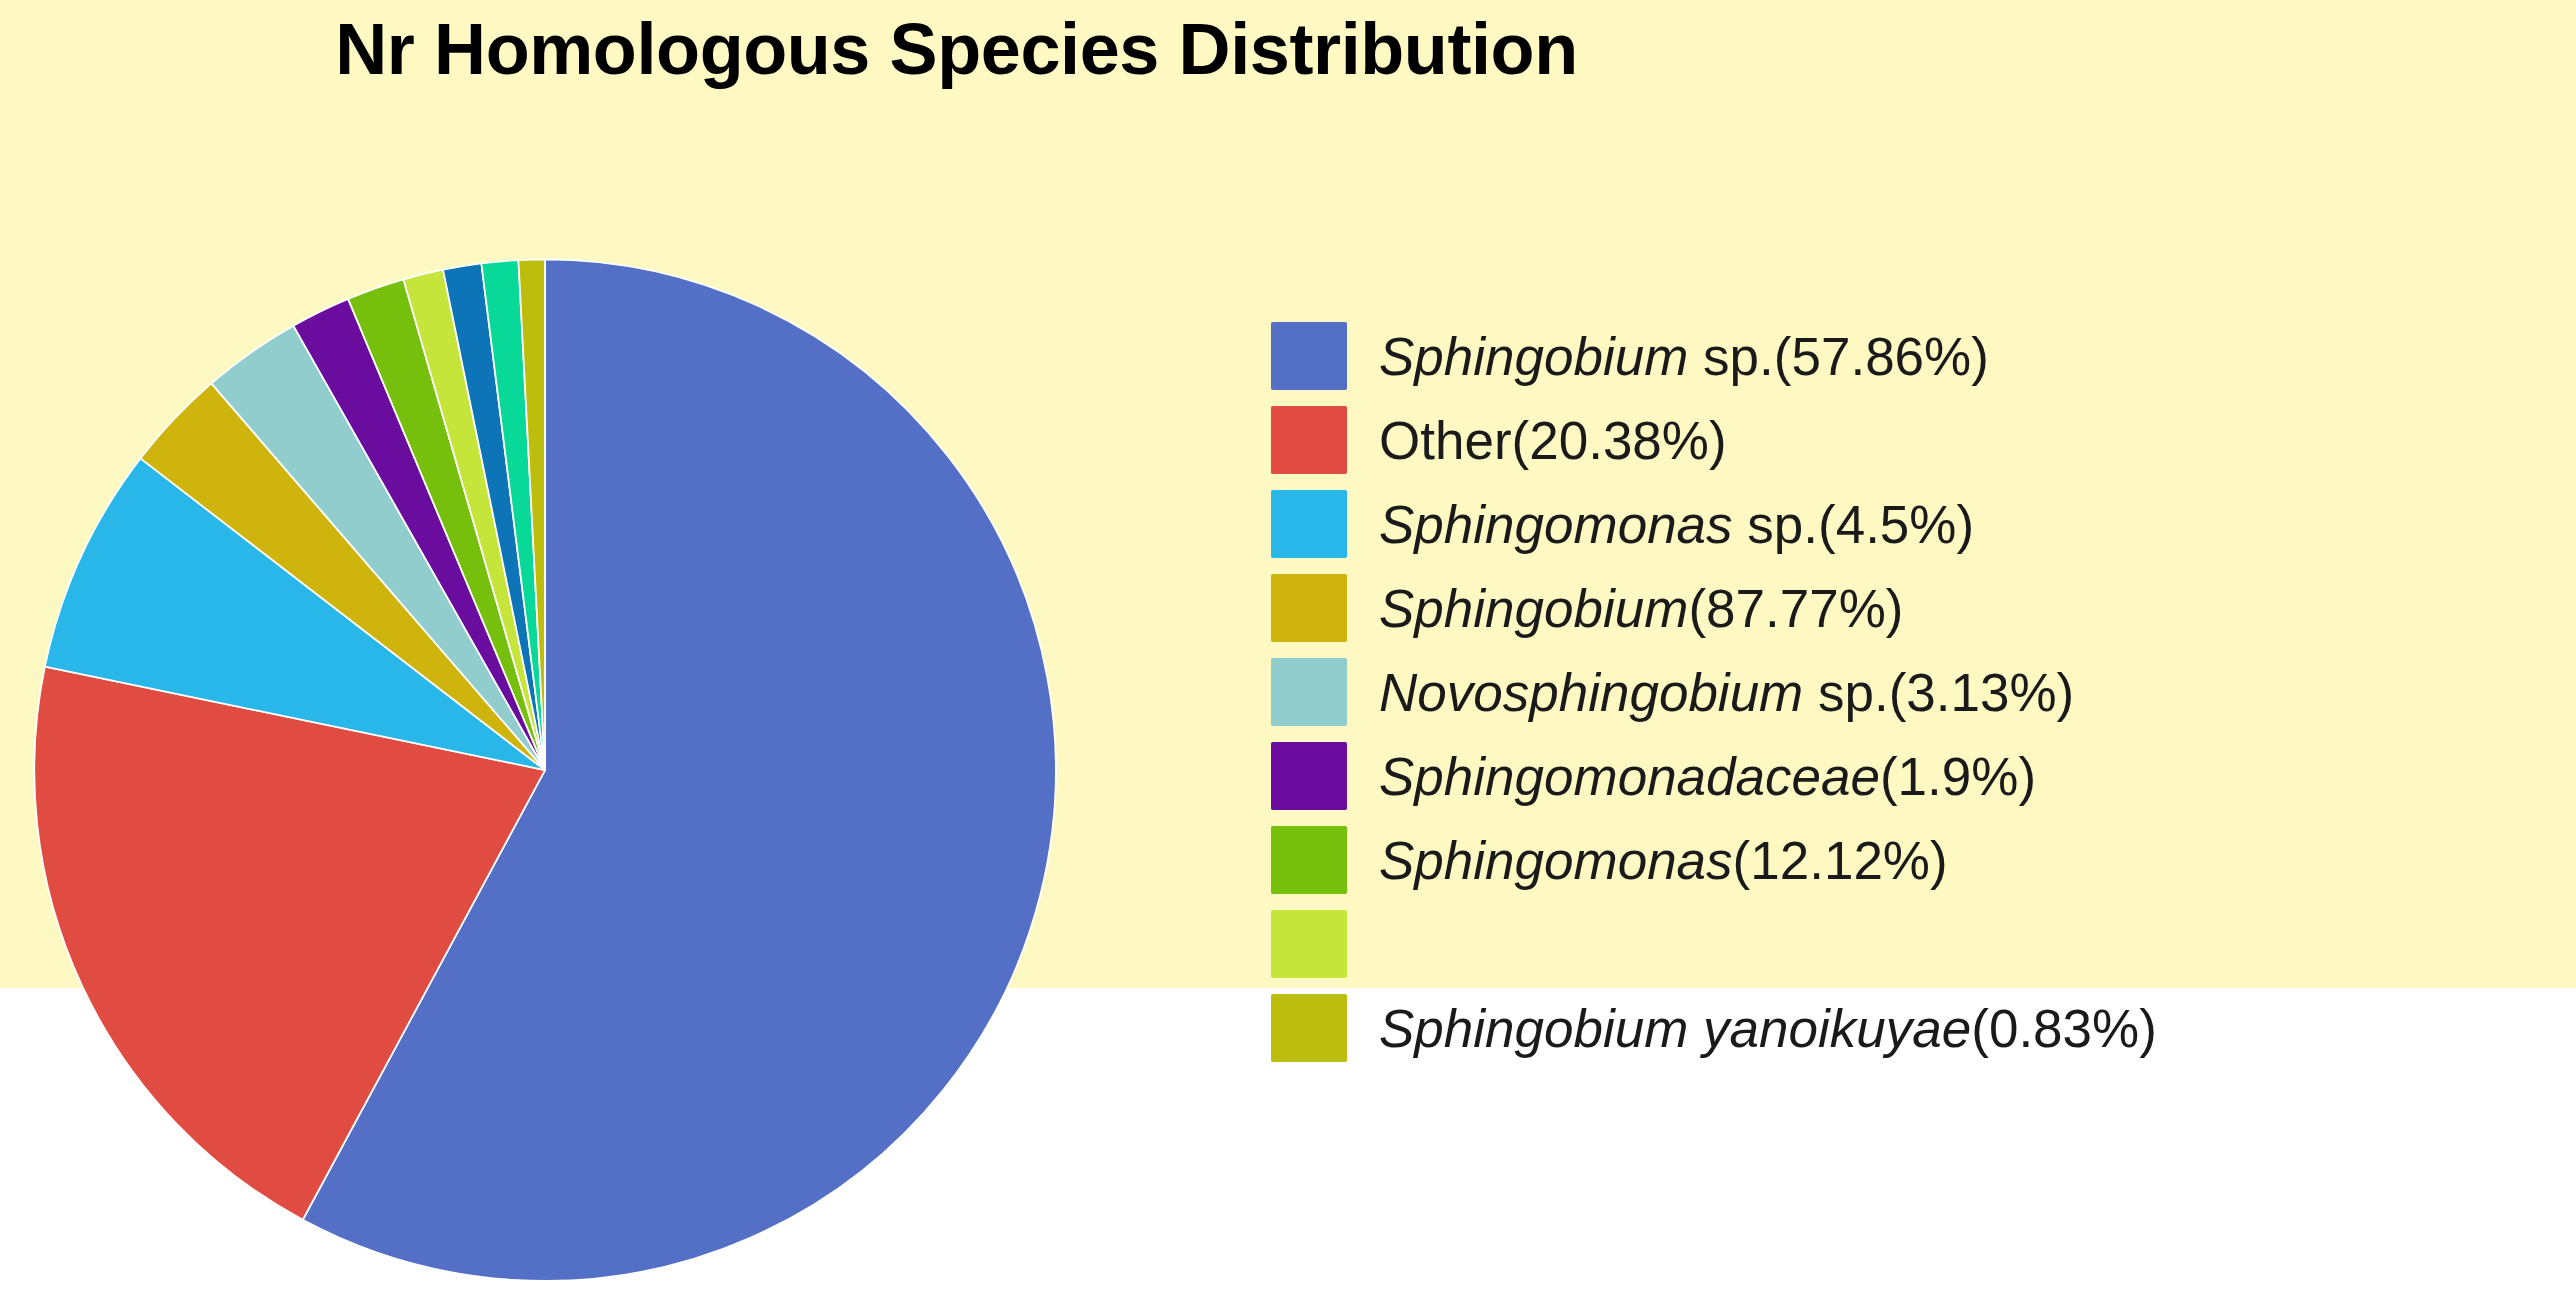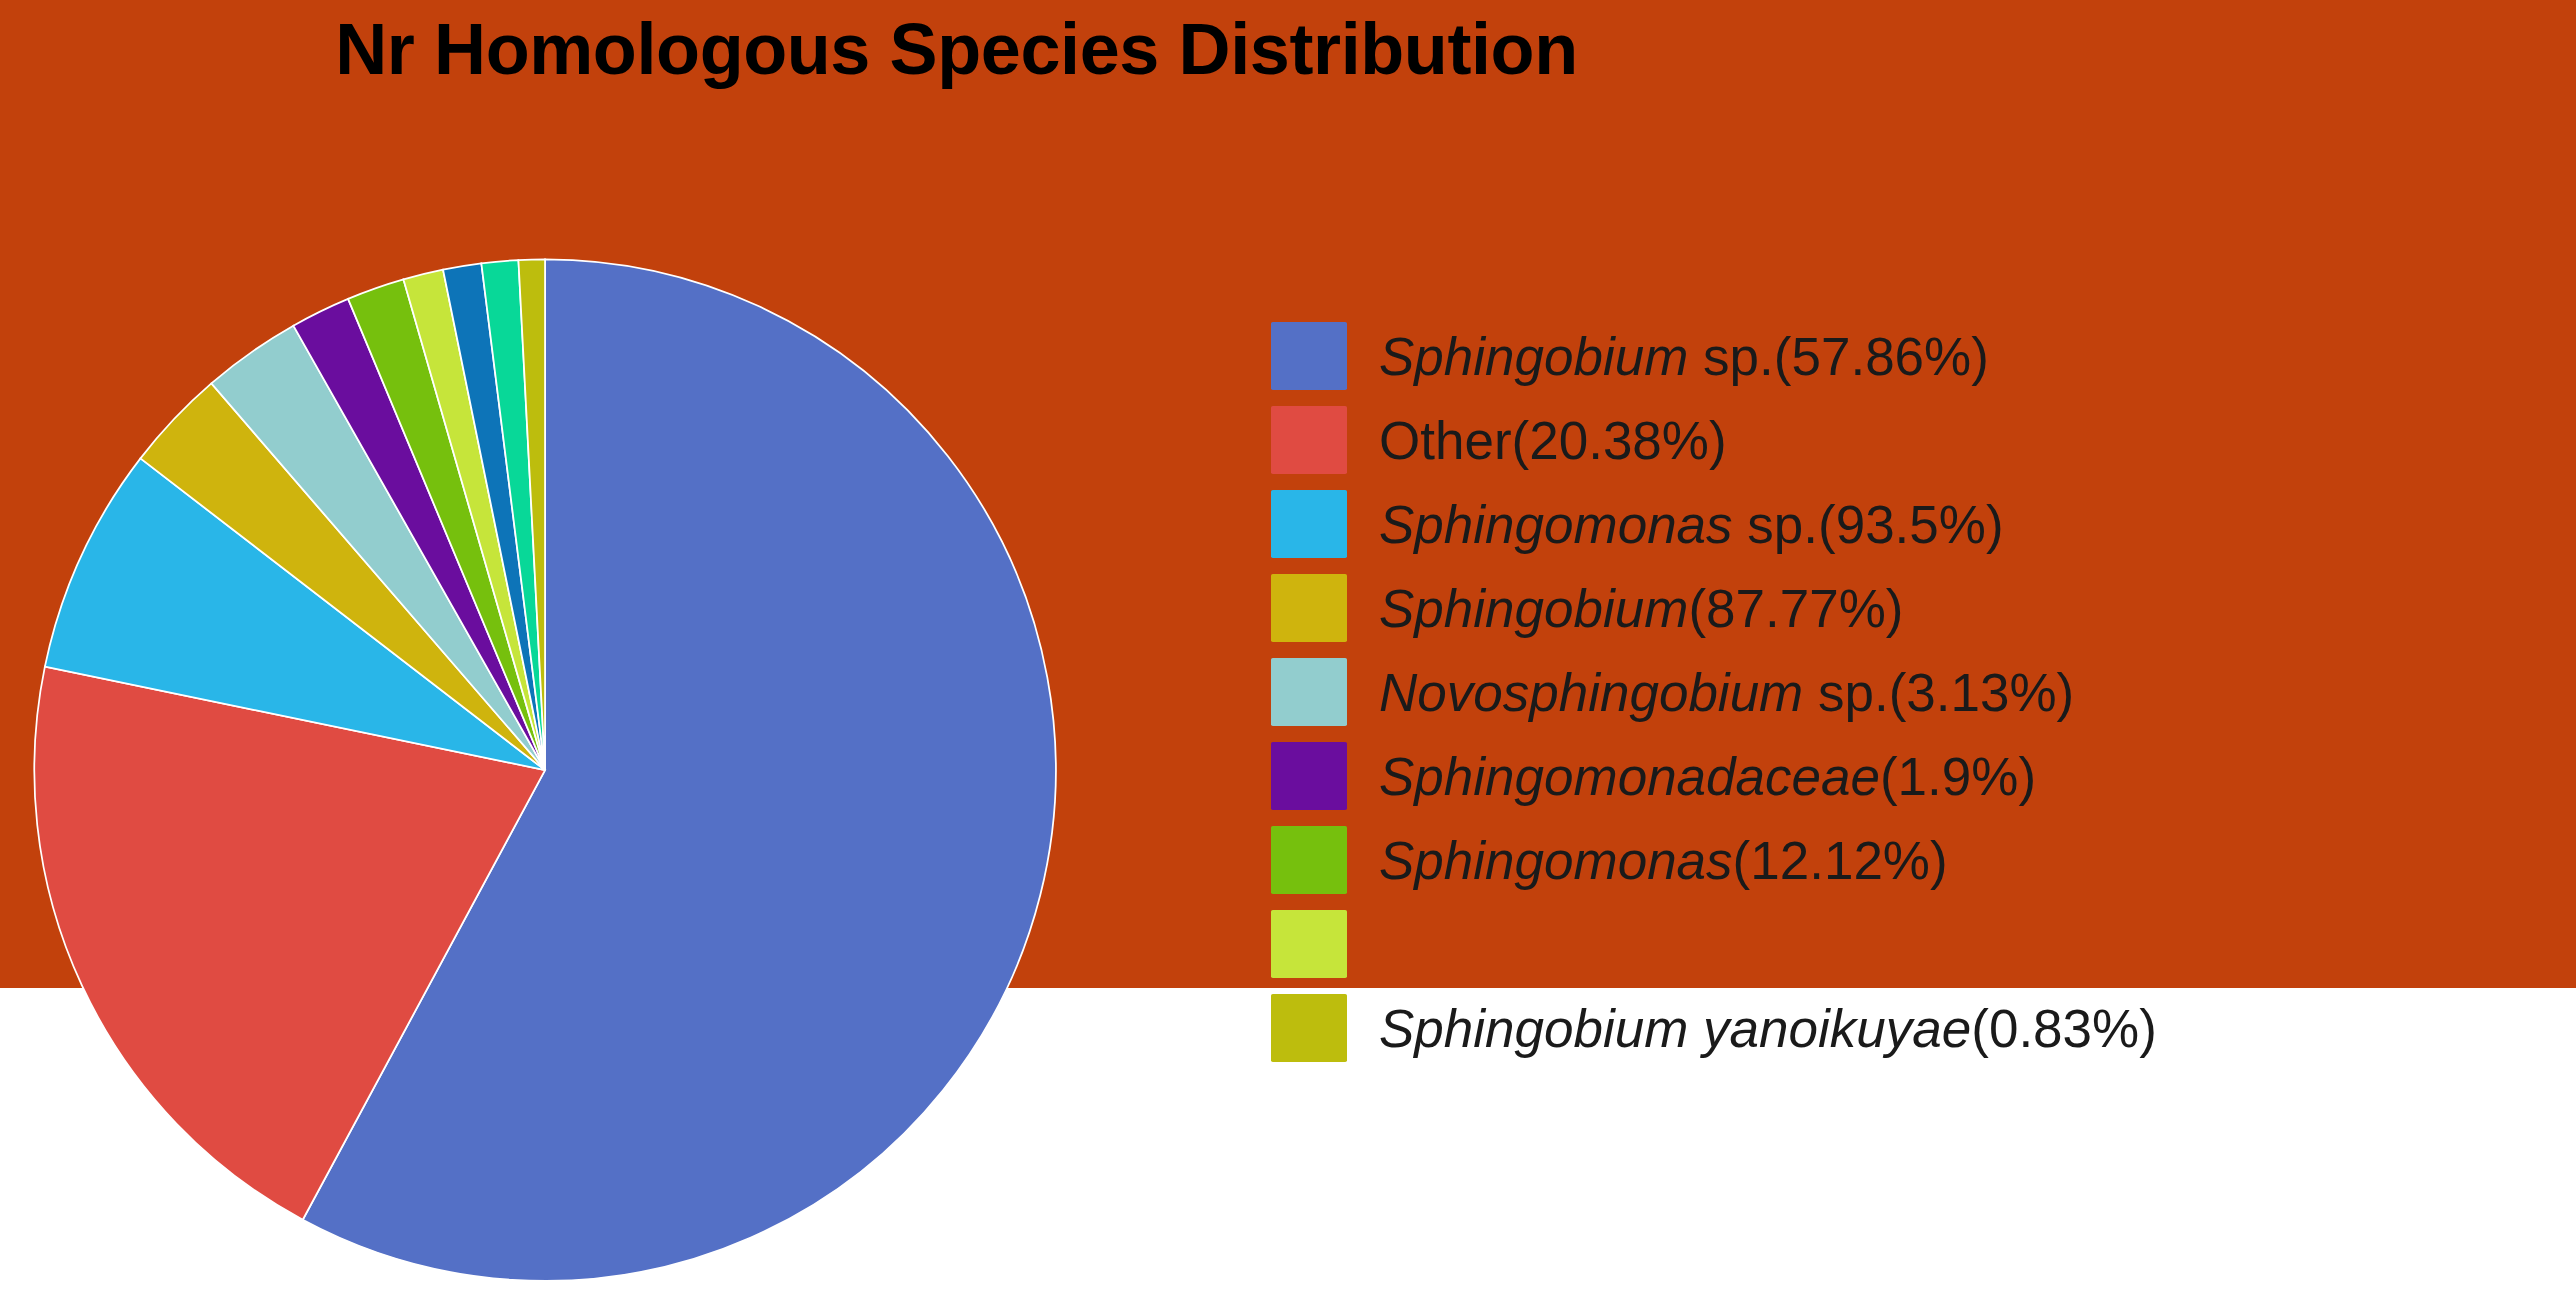--- a/index.html
+++ b/index.html
@@ -12,21 +12,21 @@
     height: 1316px;
     font-family: "Liberation Sans", sans-serif;
     overflow: hidden;
     position: relative;
   }
 
   #page {
     position: relative;
     width: 2576px;
     height: 988px;
-    background: #c2410c;
+    background: #fef9c3;
   }
 
   
   #chart-title {
     position: absolute;
     left: 0;
     top: 7px;
     width: 1913px;
     text-align: center;
     font-family: "Liberation Sans", sans-serif;
@@ -115,21 +115,21 @@
       <div class="legend-row">
         <div class="legend-swatch" style="background: rgb(84, 112, 198);"></div>
         <div class="legend-label"><span class="sci">Sphingobium</span><span class="plain"> sp.(57.86%)</span></div>
       </div>
       <div class="legend-row">
         <div class="legend-swatch" style="background: rgb(224, 75, 66);"></div>
         <div class="legend-label">Other(20.38%)</div>
       </div>
       <div class="legend-row">
         <div class="legend-swatch" style="background: rgb(41, 182, 232);"></div>
-        <div class="legend-label"><span class="sci">Sphingomonas</span><span class="plain"> sp.(93.5%)</span></div>
+        <div class="legend-label"><span class="sci">Sphingomonas</span><span class="plain"> sp.(4.5%)</span></div>
       </div>
       <div class="legend-row">
         <div class="legend-swatch" style="background: rgb(207, 180, 13);"></div>
         <div class="legend-label"><span class="sci">Sphingobium</span><span class="plain">(87.77%)</span></div>
       </div>
       <div class="legend-row">
         <div class="legend-swatch" style="background: rgb(146, 205, 206);"></div>
         <div class="legend-label"><span class="sci">Novosphingobium</span><span class="plain"> sp.(3.13%)</span></div>
       </div>
       <div class="legend-row">

